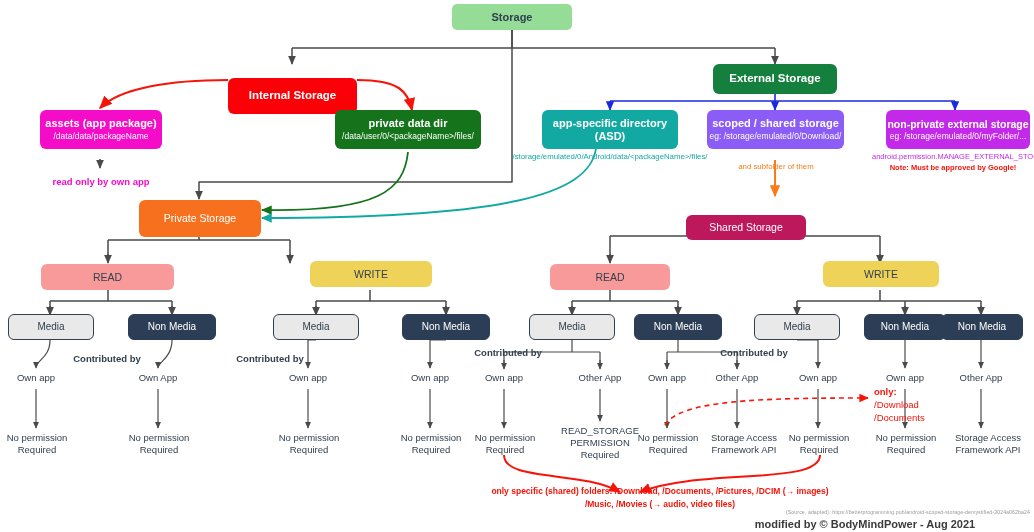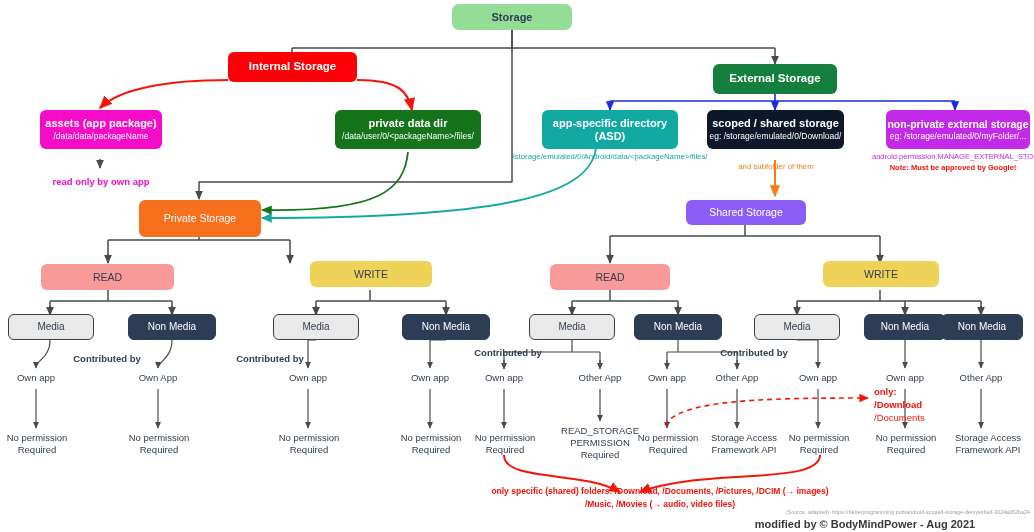--- a/index.html
+++ b/index.html
@@ -14,26 +14,26 @@
   
   .n-storage{background:#95dd96;color:#2f4050;font-size:11px;border-radius:5px;}
   .n-internal{background:#fb0007;color:#fff;font-size:11.5px;font-weight:bold;}
   .n-external{background:#15803d;color:#fff;font-size:11.5px;font-weight:bold;}
   .n-assets{background:#f50cc8;color:#fff;}
   .n-assets .t1{font-size:11px;} .n-assets .t2{font-size:8.5px;margin-top:2px;}
   .n-privdir{background:#15741b;color:#fff;}
   .n-privdir .t1{font-size:11px;} .n-privdir .t2{font-size:8.5px;margin-top:2px;}
   .n-asd{background:#13a9a3;color:#fff;}
   .n-asd .t1{font-size:11px;}
-  .n-scoped{background:#0f172a;color:#fff;}
+  .n-scoped{background:#8b5cf6;color:#fff;}
   .n-scoped .t1{font-size:11px;} .n-scoped .t2{font-size:8.5px;margin-top:2px;}
   .n-nonpriv{background:#c229e8;color:#fff;}
   .n-nonpriv .t1{font-size:10.5px;} .n-nonpriv .t2{font-size:8.5px;margin-top:2px;}
   .n-private{background:#f7701d;color:#fff;font-size:10.5px;}
-  .n-shared{background:#8b5cf6;color:#fff;font-size:10.5px;}
+  .n-shared{background:#be185d;color:#fff;font-size:10.5px;margin-top:15px;}
   .n-read{background:#f89a99;color:#33404f;font-size:10.5px;}
   .n-write{background:#efd358;color:#33404f;font-size:10.5px;}
   .n-media{background:#e9e9e9;color:#33404f;font-size:10px;border:1.3px solid #33404f;}
   .n-nonmedia{background:#2b3e56;color:#fff;font-size:10px;border:1.3px solid #2b3e56;}
   
   .cap{position:absolute;text-align:center;line-height:1.25;color:#33404f;}
   .cap.lbl{font-size:9.5px;}
   .cap.bold{font-weight:bold;}
   .cap.leaf{font-size:9.5px;}
   .cap.red{color:#f61408;font-weight:bold;}
@@ -179,25 +179,25 @@
     <g fill="none" stroke="#f61408" stroke-width="1.6" stroke-dasharray="5,4">
       <path d="M665,425 C680,400 760,398 868,398" marker-end="url(#ar)"></path>
     </g>
 
     <g fill="none" stroke="#f61408" stroke-width="2">
       <path d="M504,455 C504,482 580,470 620,492" marker-end="url(#ar)"></path>
       <path d="M820,455 C820,486 700,468 640,492" marker-end="url(#ar)"></path>
     </g>
   </svg>
 
-  <div class="node n-storage" style="left:452px;top:4px;width:120px;height:26px;border-radius:7px;">
+  <div class="node n-storage" style="left:452px;top:4px;width:120px;height:26px;">
     <span class="t1">Storage</span>
   </div>
 
-  <div class="node n-internal" style="left:228px;top:52px;width:129px;height:30px;text-align:right;">
+  <div class="node n-internal" style="left:228px;top:78px;width:129px;height:36px;text-align:right;">
     <span class="t1">Internal Storage</span>
   </div>
 
   <div class="node n-external" style="left:713px;top:64px;width:124px;height:30px;">
     <span class="t1">External Storage</span>
   </div>
 
   <div class="node n-assets" style="left:40px;top:110px;width:122px;height:39px;">
     <span class="t1">assets (app package)</span>
     <span class="t2">/data/data/packageName</span>
@@ -334,21 +334,21 @@
   <div class="cap leaf" style="left:870px;top:432px;width:72px;">
     <div>No permission</div>
     <div>Required</div>
   </div>
   <div class="cap leaf" style="left:944px;top:432px;width:88px;">
     <div>Storage Access</div>
     <div>Framework API</div>
   </div>
 
   <div class="cap red" style="left:874px;top:386px;width:70px;text-align:left;font-size:9.5px;">only:</div>
-  <div class="cap red" style="left:874px;top:399px;width:70px;text-align:left;font-size:9.5px;font-weight:bold;">/Download</div>
+  <div class="cap red" style="left:874px;top:399px;width:70px;text-align:left;font-size:9.5px;font-weight:normal;">/Download</div>
   <div class="cap red" style="left:874px;top:412px;width:70px;text-align:left;font-size:9.5px;font-weight:normal;">/Documents</div>
 
   <div class="cap red" style="left:430px;top:486px;width:460px;font-size:8.5px;">only specific (shared) folders: /Download, /Documents, /Pictures, /DCIM  (→ images)</div>
   <div class="cap red" style="left:430px;top:499px;width:460px;font-size:8.5px;">/Music, /Movies (→ audio, video files)</div>
 
   <div class="cap srcline" style="left:700px;top:509px;width:330px;">(Source, adapted): https://betterprogramming.pub/android-scoped-storage-demystified-3024a062ba24</div>
   <div class="cap credit" style="left:700px;top:518px;width:330px;font-weight:bold;">modified by © BodyMindPower - Aug 2021</div>
 
 </div>
 

